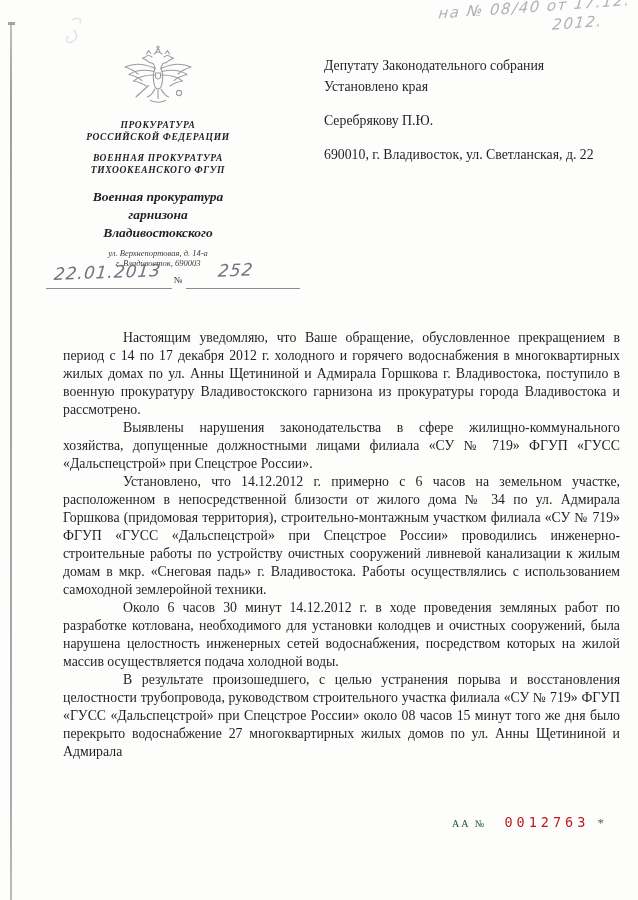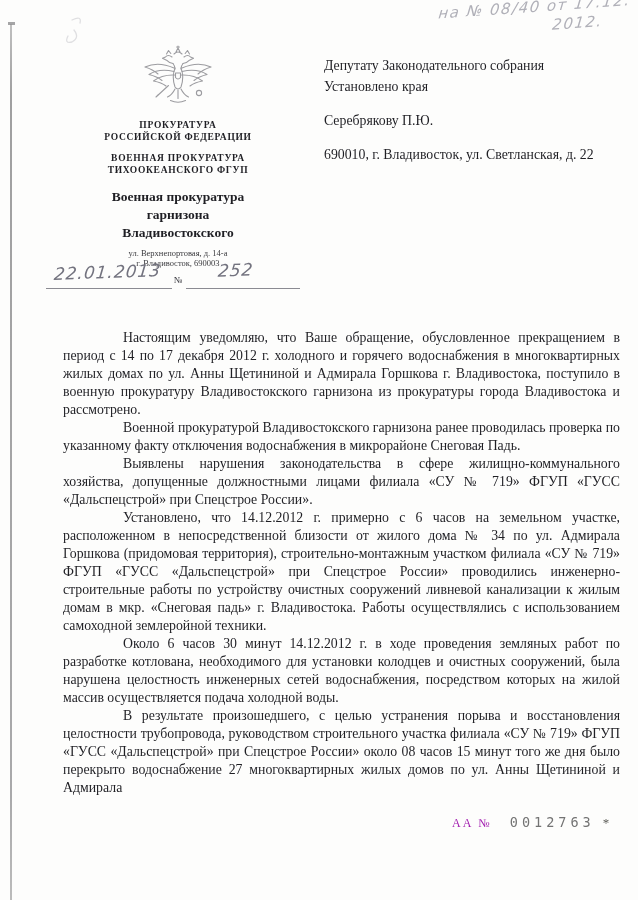--- a/index.html
+++ b/index.html
@@ -32,22 +32,23 @@
     font-style: italic;
     font-size: 15px; line-height: 19px;
     letter-spacing: 1.5px;
     text-align: right;
     transform: rotate(-4deg) skewX(-10deg);
   }
   .top-note .l2 { padding-right: 26px; }
 
   
   .letterhead {
-    position: absolute; left: 74px; top: 44px; width: 208px;
+    position: absolute; left: 54px; top: 44px; width: 208px;
     text-align: center;
+    font-style: italic;
   }
   .emblem { display: block; margin: 0 auto; }
   .org {
     margin-top: 3px;
     font-weight: bold; font-size: 9.5px; line-height: 12px;
     letter-spacing: .7px;
   }
   .branch {
     margin-top: 9px;
     font-weight: bold; font-size: 9.5px; line-height: 12px;
@@ -91,25 +92,25 @@
     font-size: 13.8px; line-height: 18px;
   }
   .body-text p {
     margin: 0; text-indent: 60px; text-align: justify;
   }
   .body-text p.cut { text-align-last: justify; }
 
   
   .form-blank { position: absolute; left: 452px; top: 813px; white-space: nowrap; }
   .form-blank .series {
-    font-size: 12px; color: #a21caf; letter-spacing: 2px;
+    font-size: 10px; color: #14532d; letter-spacing: 2px;
   }
   .form-blank .number {
     font-family: "DejaVu Sans Mono", monospace;
-    font-size: 13.5px; color: #737373; letter-spacing: 4px; margin-left: 14px;
+    font-size: 13.5px; color: #b91c1c; letter-spacing: 4px; margin-left: 14px;
   }
   .form-blank .mark { font-size: 13px; color: #5a5a55; margin-left: 4px; }
 </style>
 </head>
 <body>
 
 <div class="page">
 
   <div class="scan-edge"></div>
   <div class="scan-edge-tick"></div>
@@ -173,21 +174,20 @@
     <div class="grp">
       <div>Депутату Законодательного собрания</div>
       <div>Установлено края</div>
     </div>
     <div class="grp">Серебрякову П.Ю.</div>
     <div class="grp">690010, г. Владивосток, ул. Светланская, д. 22</div>
   </div>
 
   <div class="body-text">
     <p>Настоящим уведомляю, что Ваше обращение, обусловленное прекращением в период с 14 по 17 декабря 2012 г. холодного и горячего водоснабжения в многоквартирных жилых домах по ул. Анны Щетининой и Адмирала Горшкова г. Владивостока, поступило в военную прокуратуру Владивостокского гарнизона из прокуратуры города Владивостока и рассмотрено.</p>
-    <p>Военной прокуратурой Владивостокского гарнизона ранее проводилась проверка по указанному факту отключения водоснабжения в микрорайоне Снеговая Падь.</p>
     <p>Выявлены нарушения законодательства в сфере жилищно-коммунального хозяйства, допущенные должностными лицами филиала «СУ № 719» ФГУП «ГУСС «Дальспецстрой» при Спецстрое России».</p>
     <p>Установлено, что 14.12.2012 г. примерно с 6 часов на земельном участке, расположенном в непосредственной близости от жилого дома № 34 по ул. Адмирала Горшкова (придомовая территория), строительно-монтажным участком филиала «СУ № 719» ФГУП «ГУСС «Дальспецстрой» при Спецстрое России» проводились инженерно-строительные работы по устройству очистных сооружений ливневой канализации к жилым домам в мкр. «Снеговая падь» г. Владивостока. Работы осуществлялись с использованием самоходной землеройной техники.</p>
     <p>Около 6 часов 30 минут 14.12.2012 г. в ходе проведения земляных работ по разработке котлована, необходимого для установки колодцев и очистных сооружений, была нарушена целостность инженерных сетей водоснабжения, посредством которых на жилой массив осуществляется подача холодной воды.</p>
     <p class="cut">В результате произошедшего, с целью устранения порыва и восстановления целостности трубопровода, руководством строительного участка филиала «СУ № 719» ФГУП «ГУСС «Дальспецстрой» при Спецстрое России» около 08 часов 15 минут того же дня было перекрыто водоснабжение 27 многоквартирных жилых домов по ул. Анны Щетининой и Адмирала</p>
   </div>
 
   <div class="form-blank">
     <span class="series">АА №</span>
     <span class="number">0012763</span>
     <span class="mark">*</span>

